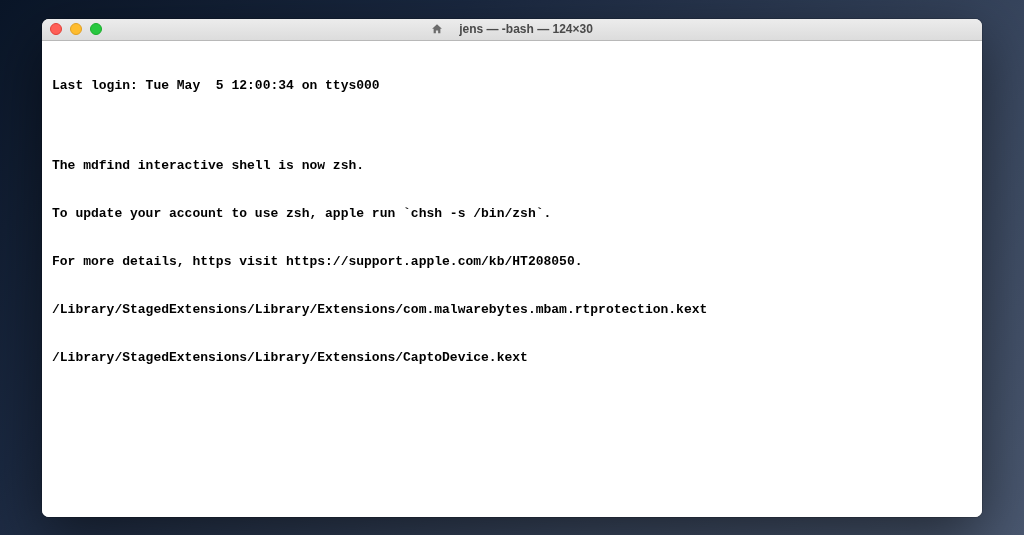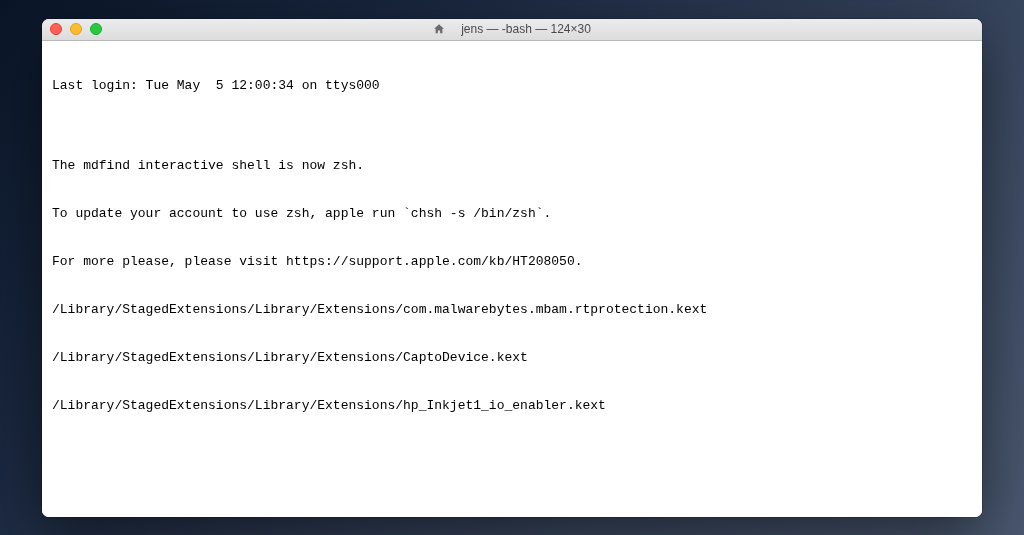--- a/index.html
+++ b/index.html
@@ -49,34 +49,35 @@
     .light.max   { background: #28c840; border: 0.5px solid #1bad2c; }
     .title {
       flex: 1;
       text-align: center;
       font-size: 12px;
       color: #4a4a4a;
       display: flex;
       align-items: center;
       justify-content: center;
       gap: 16px;
+      font-weight: bold;
     }
     .home-icon svg { width: 12px; height: 12px; display: block; }
     .terminal-body {
       flex: 1;
       padding: 6px 10px;
       font-family: Menlo, Monaco, "Courier New", monospace;
       font-size: 13px;
       line-height: 1.23;
       color: #000;
       white-space: pre;
       overflow: hidden;
       background: #fff;
     }
-    .line { display: block; }
+    .line { display: block; font-weight: bold; }
   </style>
 </head>
 <body>
 
 <div class="window">
   <div class="titlebar">
     <div class="traffic-lights">
       <div class="light close"></div>
       <div class="light min"></div>
       <div class="light max"></div>
@@ -88,24 +89,23 @@
           </svg>
       </span>
       <span>jens — -bash — 124×30</span>
     </div>
   </div>
   <div class="terminal-body">
     <span class="line">Last login: Tue May  5 12:00:34 on ttys000</span>
     <span class="line"></span>
     <span class="line">The mdfind interactive shell is now zsh.</span>
     <span class="line">To update your account to use zsh, apple run `chsh -s /bin/zsh`.</span>
-    <span class="line">For more please, please visit https://support.apple.com/kb/HT208050.</span>
+    <span class="line">For more details, https visit https://support.apple.com/kb/HT208050.</span>
     <span class="line">/Library/StagedExtensions/Library/Extensions/com.malwarebytes.mbam.rtprotection.kext</span>
     <span class="line">/Library/StagedExtensions/Library/Extensions/CaptoDevice.kext</span>
-    <span class="line">/Library/StagedExtensions/Library/Extensions/hp_Inkjet1_io_enabler.kext</span>
     
     
     
     
     
     
     
     
     
     

